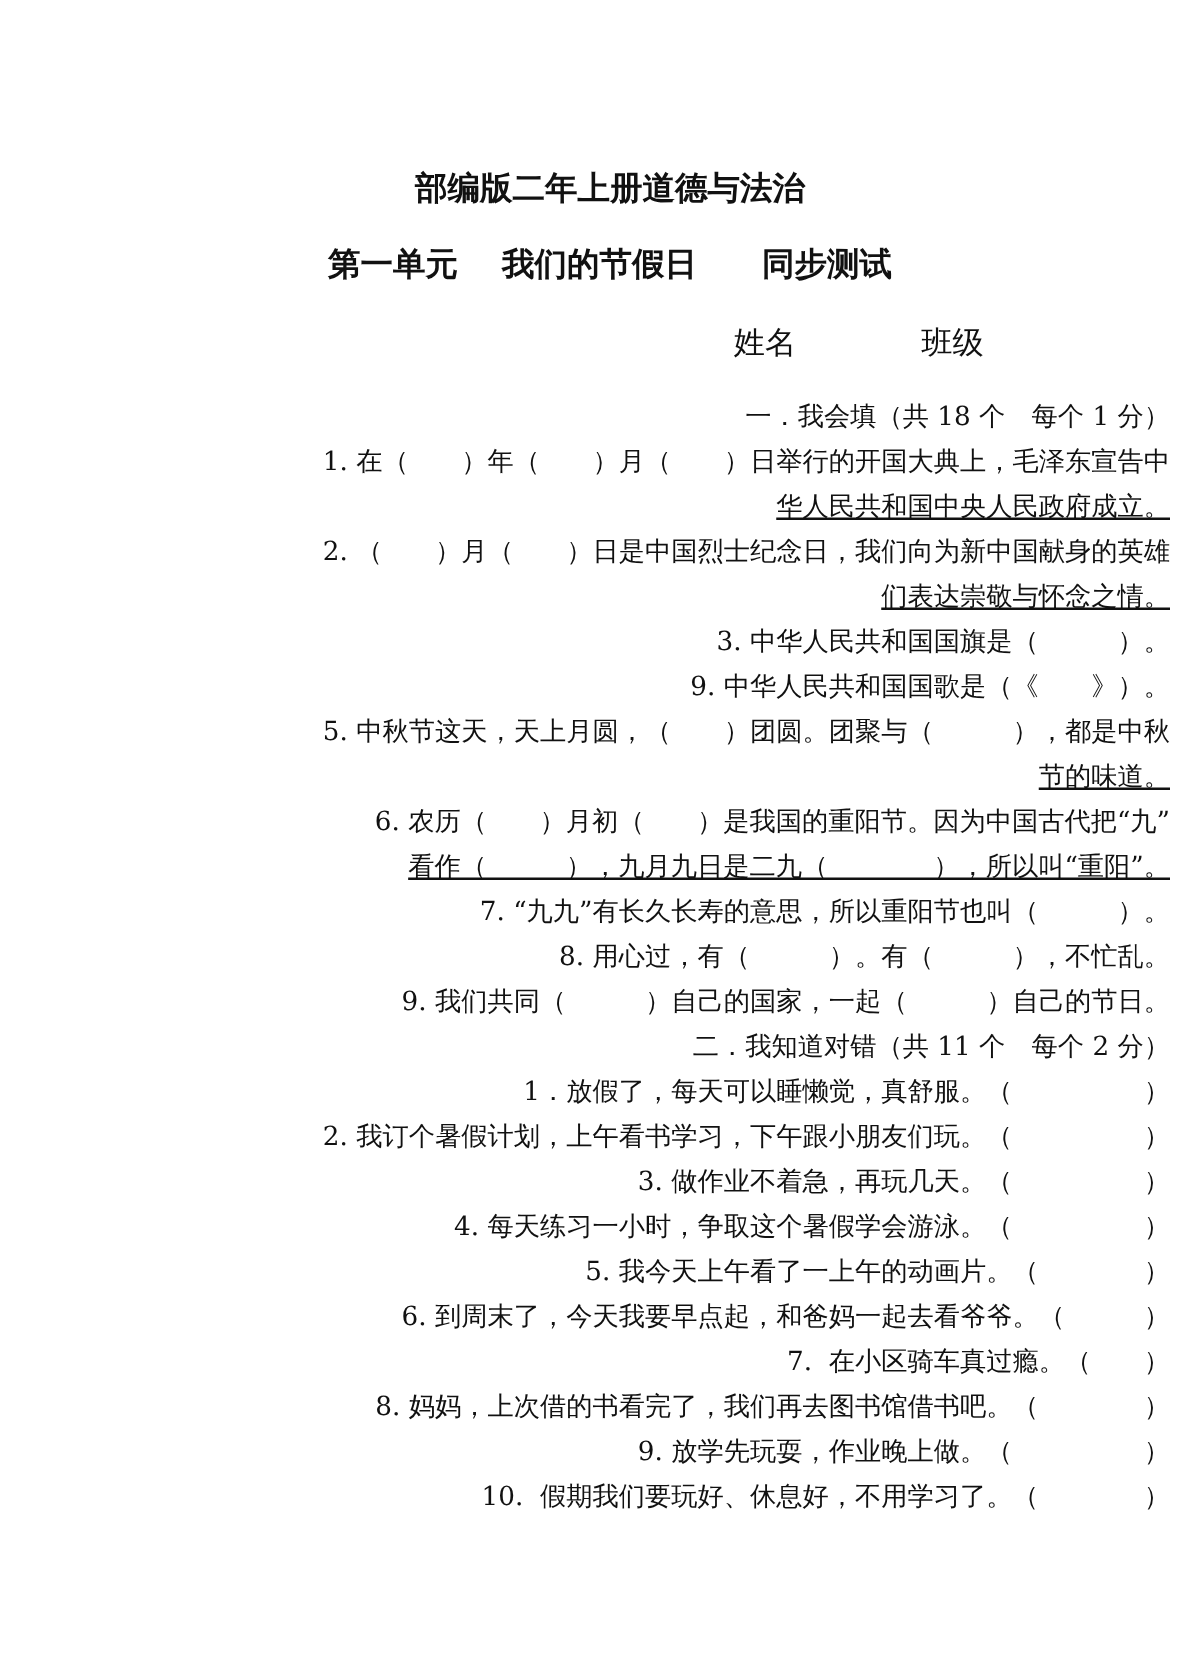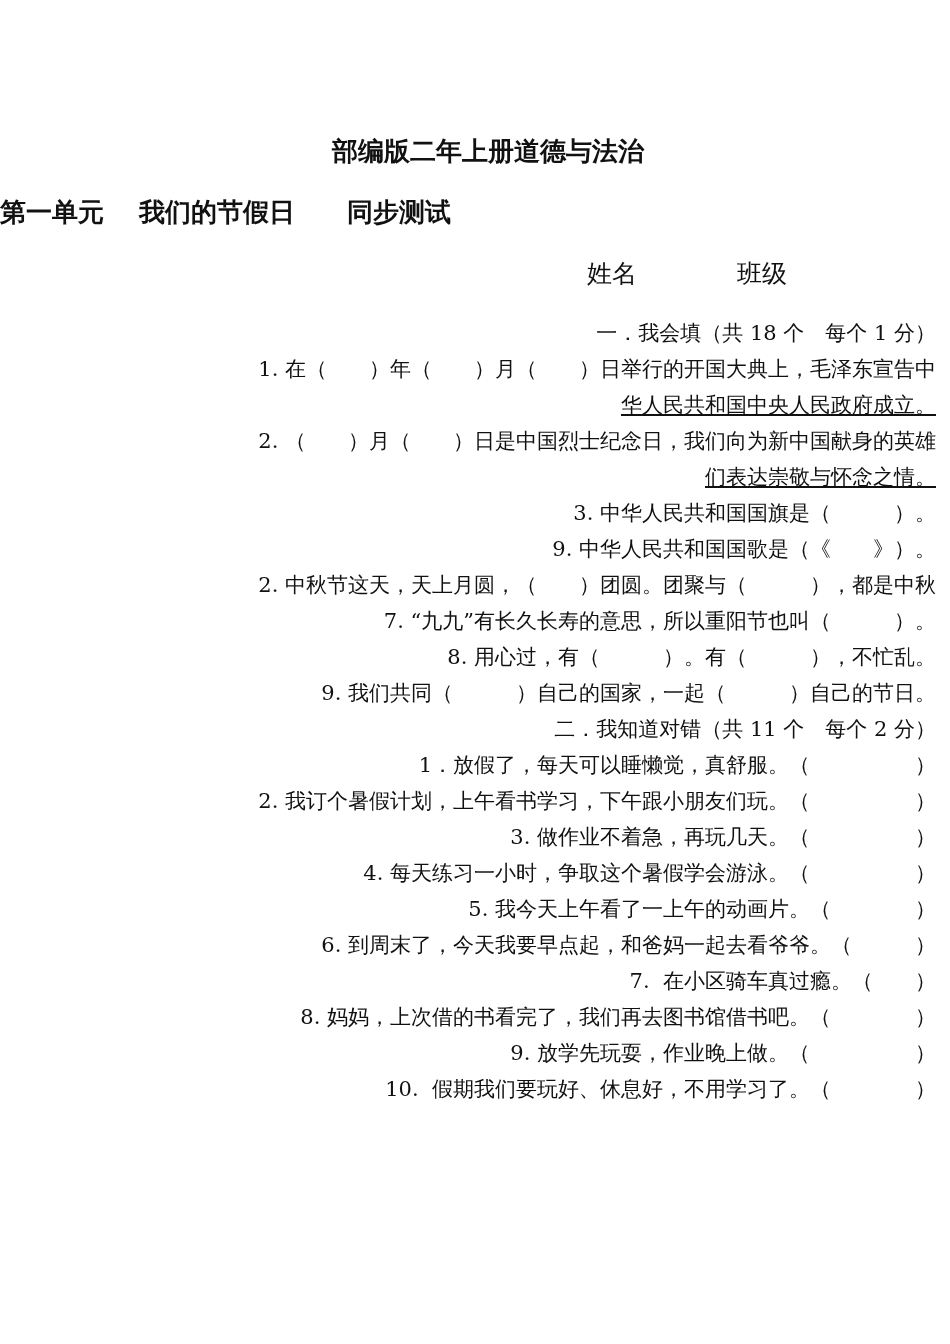--- a/index.html
+++ b/index.html
@@ -17,20 +17,22 @@
     padding-left: 40px;
     text-align: center;
     font-family: "DejaVu Sans", sans-serif;
     font-weight: bold;
     font-size: 26px;
     line-height: 34px;
     white-space: pre;
   }
   .doc-subtitle {
     margin-top: 27px;
+    padding-left: 40px;
+    text-align: center;
     font-family: "DejaVu Sans", sans-serif;
     font-weight: bold;
     font-size: 26px;
     line-height: 34px;
     white-space: pre;
   }
   .name-line {
     margin-top: 28px;
     padding-left: 587px;
     font-family: "DejaVu Sans", sans-serif;
@@ -60,21 +62,24 @@
   <div class="doc-subtitle">第一单元　 我们的节假日　　同步测试</div>
   <div class="name-line">姓名　　　　班级</div>
   <div class="doc-body" id="doc-body">
       <div class="line line-h">一．我会填（共 18 个　每个 1 分）</div>
       <div class="line line-i">1. 在（　　）年（　　）月（　　）日举行的开国大典上，毛泽东宣告中</div>
       <div class="line line-c">华人民共和国中央人民政府成立。</div>
       <div class="line line-i">2. （　　）月（　　）日是中国烈士纪念日，我们向为新中国献身的英雄</div>
       <div class="line line-c">们表达崇敬与怀念之情。</div>
       <div class="line line-i">3. 中华人民共和国国旗是（　　　）。</div>
       <div class="line line-i">9. 中华人民共和国国歌是（《　　》）。</div>
-      <div class="line line-i">2. 中秋节这天，天上月圆，（　　）团圆。团聚与（　　　），都是中秋</div>
+      <div class="line line-i">5. 中秋节这天，天上月圆，（　　）团圆。团聚与（　　　），都是中秋</div>
+      <div class="line line-c">节的味道。</div>
+      <div class="line line-i">6. 农历（　　）月初（　　）是我国的重阳节。因为中国古代把“九”</div>
+      <div class="line line-c">看作（　　　），九月九日是二九（　　　　），所以叫“重阳”。</div>
       <div class="line line-i">7. “九九”有长久长寿的意思，所以重阳节也叫（　　　）。</div>
       <div class="line line-i">8. 用心过，有（　　　）。有（　　　），不忙乱。</div>
       <div class="line line-i">9. 我们共同（　　　）自己的国家，一起（　　　）自己的节日。</div>
       <div class="line line-h">二．我知道对错（共 11 个　每个 2 分）</div>
       <div class="line line-i">1．放假了，每天可以睡懒觉，真舒服。（　　　　　）</div>
       <div class="line line-i">2. 我订个暑假计划，上午看书学习，下午跟小朋友们玩。（　　　　　）</div>
       <div class="line line-i">3. 做作业不着急，再玩几天。（　　　　　）</div>
       <div class="line line-i">4. 每天练习一小时，争取这个暑假学会游泳。（　　　　　）</div>
       <div class="line line-i">5. 我今天上午看了一上午的动画片。（　　　　）</div>
       <div class="line line-i">6. 到周末了，今天我要早点起，和爸妈一起去看爷爷。（　　　）</div>

